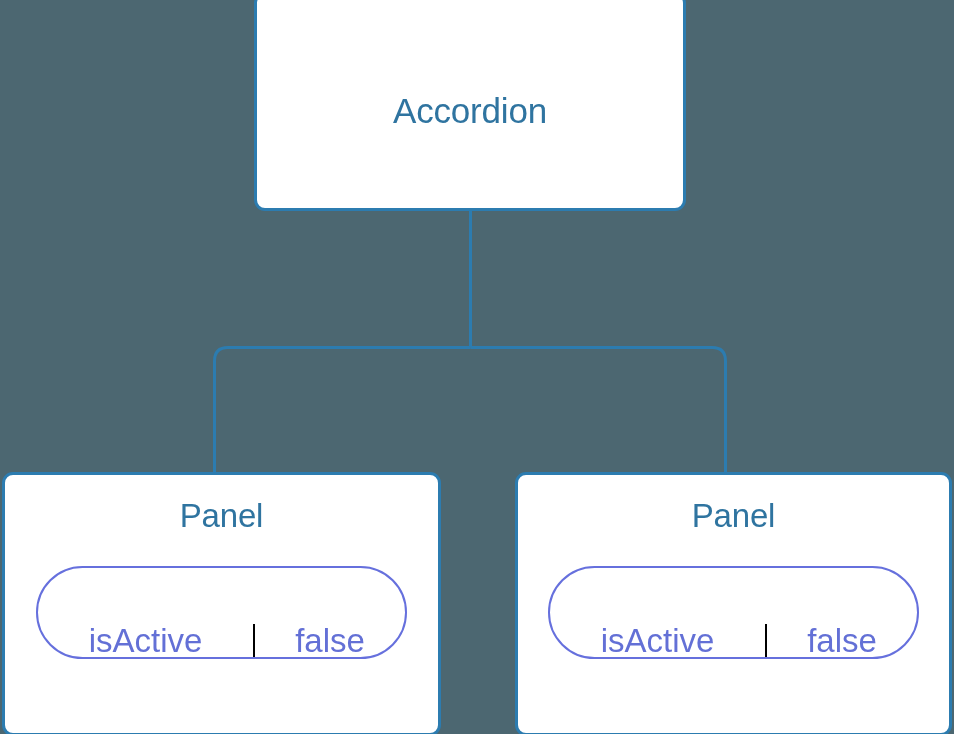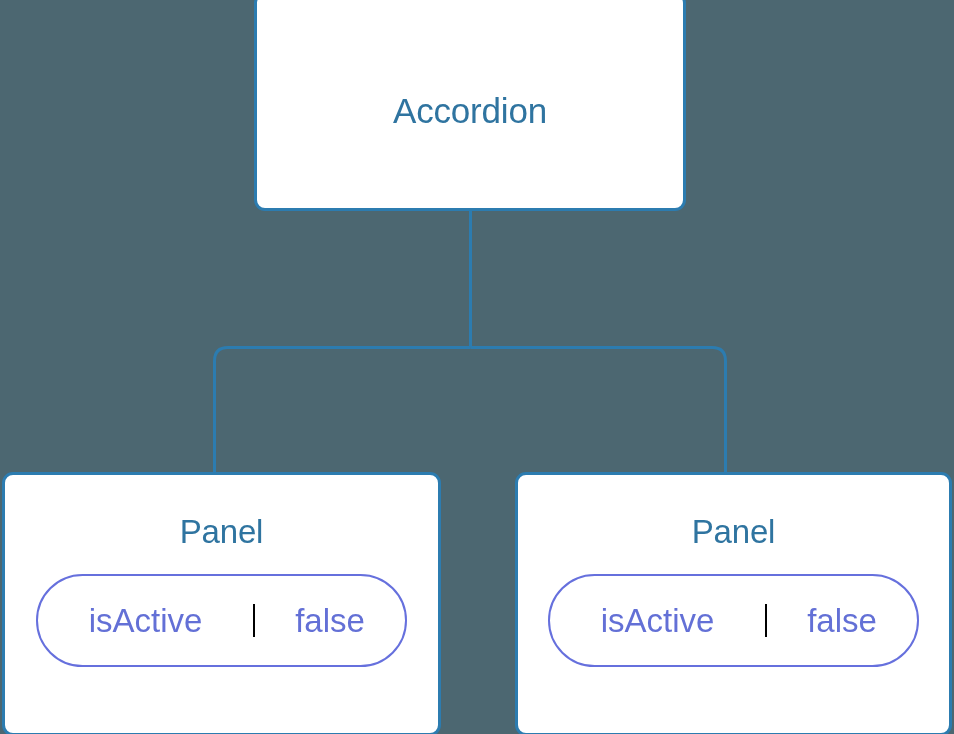--- a/index.html
+++ b/index.html
@@ -74,30 +74,30 @@
     color: #2f74a0;
     font-size: 35px;
     line-height: 1;
     letter-spacing: -0.2px;
     white-space: nowrap;
   }
 
   .node-panel-left .node-title,
   .node-panel-right .node-title {
     font-size: 33px;
-    margin-top: 40px;
+    margin-top: 24px;
   }
 
   
   .prop-pill {
-    margin-top: 26px;
+    margin-top: 34px;
     box-sizing: border-box;
     height: 93px;
     display: flex;
-    align-items: center;
+    align-items: flex-end;
     border: 2px solid #6670dd;
     border-radius: 47px;
     background: #ffffff;
     overflow: hidden;
   }
 
   .prop-name,
   .prop-value {
     display: flex;
     align-items: center;

